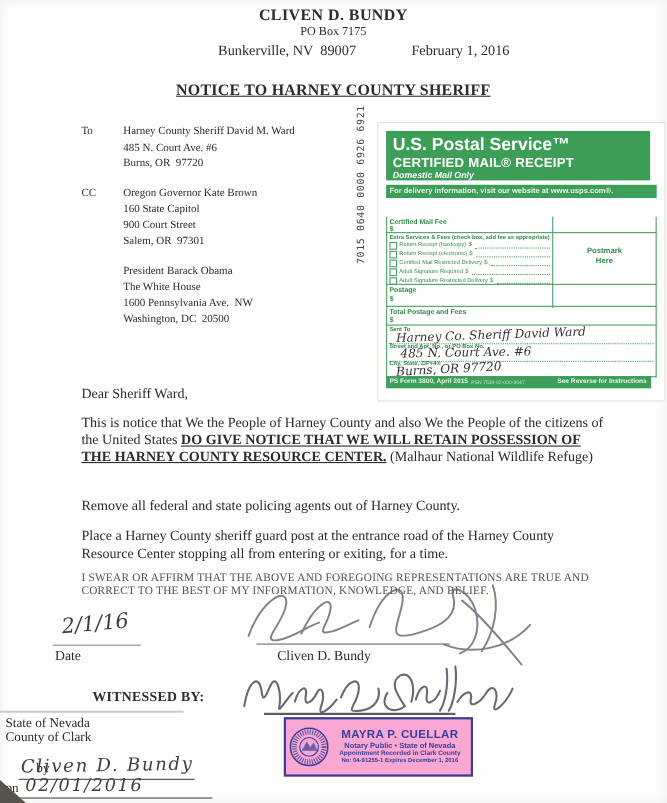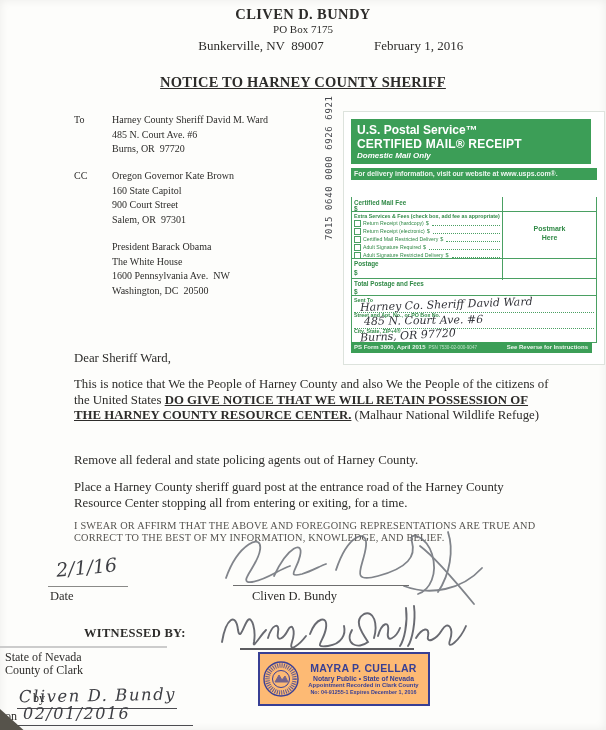--- a/index.html
+++ b/index.html
@@ -60,34 +60,34 @@
   .by-label{left:5px;top:691px;font-size:12px;margin-left:28px;}
   .by-hand{left:19px;top:686px;font-size:16.5px;letter-spacing:1.5px;transform:rotate(-1deg);}
   .by-line{left:17px;top:708px;width:160px;height:1.2px;background:#4c4c50;}
   .on-label{left:5px;top:709px;font-size:12px;}
   .on-hand{left:23px;top:704px;font-size:16px;letter-spacing:1.5px;}
   .on-line{left:17px;top:725px;width:176px;height:1.2px;background:#4c4c50;}
   .corner-mark{left:-6px;top:708px;width:34px;height:26px;background:#56534b;
     clip-path:polygon(0 18%,14% 0,100% 100%,0 100%);filter:blur(.6px);}
 
   
-  .stamp{left:258px;top:652px;width:168px;height:50px;border:2.5px solid #383f94;background:#fdba74;display:flex;align-items:center;}
+  .stamp{left:258px;top:652px;width:168px;height:50px;border:2.5px solid #383f94;background:#f9a8d4;display:flex;align-items:center;}
   .stamp-seal{flex:0 0 42px;display:flex;justify-content:center;}
   .stamp-text{flex:1;text-align:center;color:#383f94;font-family:"Liberation Sans", sans-serif;line-height:1.12;padding-right:3px;}
   .stamp-name{font-size:10.5px;font-weight:700;letter-spacing:.3px;}
   .stamp-title{font-size:6.8px;font-weight:700;}
   .stamp-l2{font-size:5.9px;font-weight:600;}
   .stamp-l3{font-size:5.4px;font-weight:600;}
 
   
   .receipt{left:343px;top:111px;width:260px;height:252px;background:#ffffff;border:1px solid #dde3dd;
     font-family:"Liberation Sans", sans-serif;color:#318a47;}
   .r-green{background:#3c9e57;color:#ffffff;}
   .r-head{left:7px;top:7px;width:234px;height:37px;padding:4px 0 4px 6px;}
-  .r-svc{font-size:12px;font-weight:700;}
+  .r-svc{font-size:16px;font-weight:700;}
   .r-cmr{font-size:12px;font-weight:700;letter-spacing:.2px;}
   .r-dom{font-size:8px;font-style:italic;font-weight:600;}
   .r-band{left:7px;top:56px;width:243px;height:12px;padding-left:3px;font-size:6.9px;font-weight:700;line-height:12px;color:#ecf5ee;}
   .r-official{left:7px;top:68px;width:244px;height:17px;border:1px solid #58a96e;text-align:center;
     font-size:15px;font-weight:800;letter-spacing:7px;line-height:17px;color:#cfe6d4;-webkit-text-stroke:1px #58a96e;}
   .r-formbox{left:7px;top:85px;width:244px;height:145px;border:1px solid #4aa062;border-top:none;}
   .r-hline{left:7px;width:246px;height:1px;background:#4aa062;}
   .r-vline{left:158px;top:85px;width:1px;height:83px;background:#4aa062;}
   .r-lbl{font-size:6.3px;font-weight:600;}
   .r-lbl-sm{font-size:5.3px;font-weight:700;}

